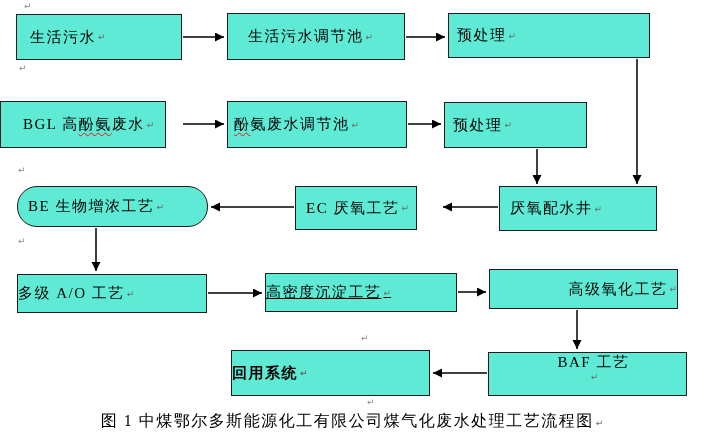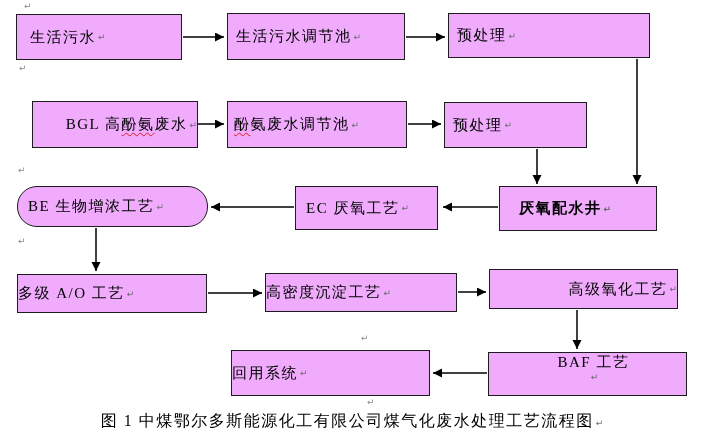--- a/index.html
+++ b/index.html
@@ -8,21 +8,21 @@
     width: 704px;
     height: 441px;
     background: #ffffff;
     font-family: "Liberation Serif", "DejaVu Serif", serif;
     overflow: hidden;
   }
   .flow-box {
     position: absolute;
     box-sizing: border-box;
     border: 1.5px solid #1c1c1c;
-    background: #f0abfc;
+    background: #5eead4;
     display: flex;
     align-items: center;
     font-size: 15px;
     color: #000000;
     letter-spacing: 1.5px;
     white-space: nowrap;
   }
   .flow-box.centered { justify-content: flex-start; }
   .pilcrow {
     font-family: "DejaVu Sans", sans-serif;
@@ -86,72 +86,72 @@
     <line x1="208" y1="293" x2="262" y2="293" stroke="#000" stroke-width="1.5" marker-end="url(#ah)"></line>
     <line x1="458" y1="292" x2="486" y2="292" stroke="#000" stroke-width="1.5" marker-end="url(#ah)"></line>
     <line x1="577" y1="310" x2="577" y2="349" stroke="#000" stroke-width="1.5" marker-end="url(#ah)"></line>
     <line x1="487" y1="373" x2="433" y2="373" stroke="#000" stroke-width="1.5" marker-end="url(#ah)"></line>
   </svg>
 
   <div class="flow-box" style="left:16px; top:14px; width:166px; height:46px; padding-left:13px;">
     <span>生活污水</span>
       <span class="pilcrow">↵</span>
   </div>
-  <div class="flow-box" style="left:227px; top:13px; width:178px; height:47px; padding-left:8px;">
+  <div class="flow-box" style="left:227px; top:13px; width:178px; height:47px; padding-left:20px;">
     <span>生活污水调节池</span>
       <span class="pilcrow">↵</span>
   </div>
   <div class="flow-box" style="left:448px; top:13px; width:202px; height:45px; padding-left:8px;">
     <span>预处理</span>
       <span class="pilcrow">↵</span>
   </div>
 
-  <div class="flow-box" style="left:32px; top:101px; width:166px; height:47px; padding-left:10px;justify-content:flex-end;">
+  <div class="flow-box" style="left:0; top:101px; width:166px; height:47px; padding-left:22px;">
     <span>BGL 高</span>
       <span class="misspell">酚氨</span>
       <span>废水</span>
       <span class="pilcrow">↵</span>
   </div>
   <div class="flow-box" style="left:227px; top:101px; width:180px; height:47px; padding-left:6px;">
     <span class="misspell">酚</span>
       <span>氨废水调节池</span>
       <span class="pilcrow">↵</span>
   </div>
   <div class="flow-box" style="left:444px; top:102px; width:143px; height:46px; padding-left:8px;">
     <span>预处理</span>
       <span class="pilcrow">↵</span>
   </div>
 
   <div class="flow-box" style="left:17px; top:186px; width:191px; height:41px; padding-left:10px;border-radius:20px;">
     <span>BE 生物增浓工艺</span>
       <span class="pilcrow">↵</span>
   </div>
-  <div class="flow-box" style="left:295px; top:186px; width:143px; height:44px; padding-left:10px;text-align:right;">
+  <div class="flow-box" style="left:295px; top:186px; width:122px; height:44px; padding-left:10px;text-align:right;">
     <span>EC 厌氧工艺</span>
       <span class="pilcrow">↵</span>
   </div>
-  <div class="flow-box" style="left:499px; top:186px; width:158px; height:45px; padding-left:19px;font-weight:bold;">
+  <div class="flow-box" style="left:499px; top:186px; width:158px; height:45px; padding-left:10px;">
     <span>厌氧配水井</span>
       <span class="pilcrow">↵</span>
   </div>
 
   <div class="flow-box centered" style="left:17px; top:274px; width:190px; height:39px;">
     <span>多级 A/O 工艺</span>
       <span class="pilcrow">↵</span>
   </div>
-  <div class="flow-box centered" style="left:265px; top:273px; width:192px; height:39px;">
+  <div class="flow-box centered" style="left:265px; top:273px; width:192px; height:39px;text-decoration:underline;">
     <span>高密度沉淀工艺</span>
       <span class="pilcrow">↵</span>
   </div>
   <div class="flow-box" style="left:489px; top:269px; width:189px; height:40px; padding-left:6px;justify-content:flex-end;">
     <span>高级氧化工艺</span>
       <span class="pilcrow">↵</span>
   </div>
 
-  <div class="flow-box centered" style="left:231px; top:350px; width:199px; height:46px;">
+  <div class="flow-box centered" style="left:231px; top:350px; width:199px; height:46px;font-weight:bold;">
     <span>回用系统</span>
       <span class="pilcrow">↵</span>
   </div>
   <div class="flow-box" style="left:488px; top:352px; width:199px; height:44px; padding-left:12px;flex-direction:column;">
     <span>BAF 工艺</span>
       <span class="pilcrow">↵</span>
   </div>
 
   <span class="stray-mark" style="left:24px; top:1px;">↵</span>
   <span class="stray-mark" style="left:19px; top:63px;">↵</span>

